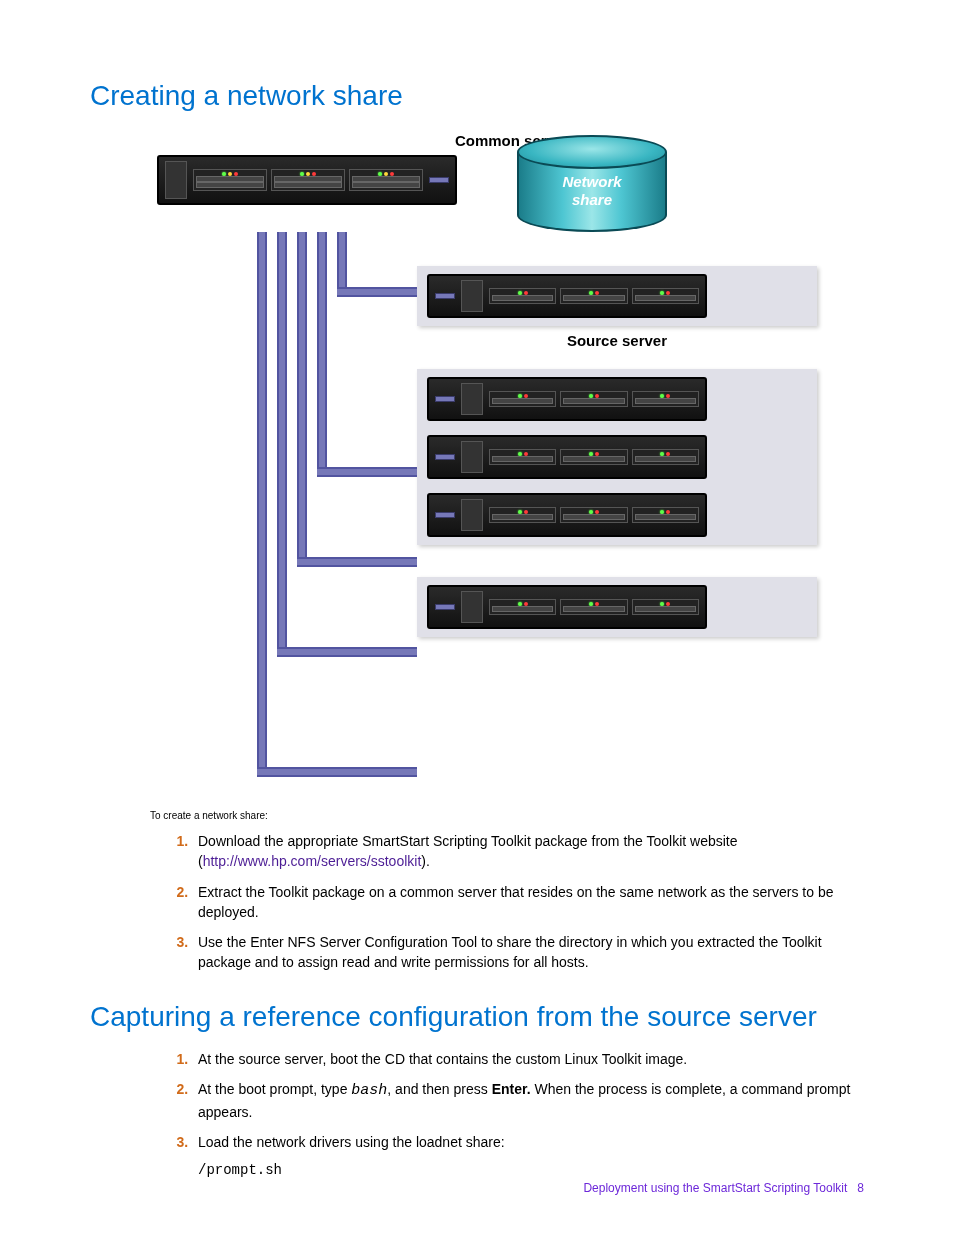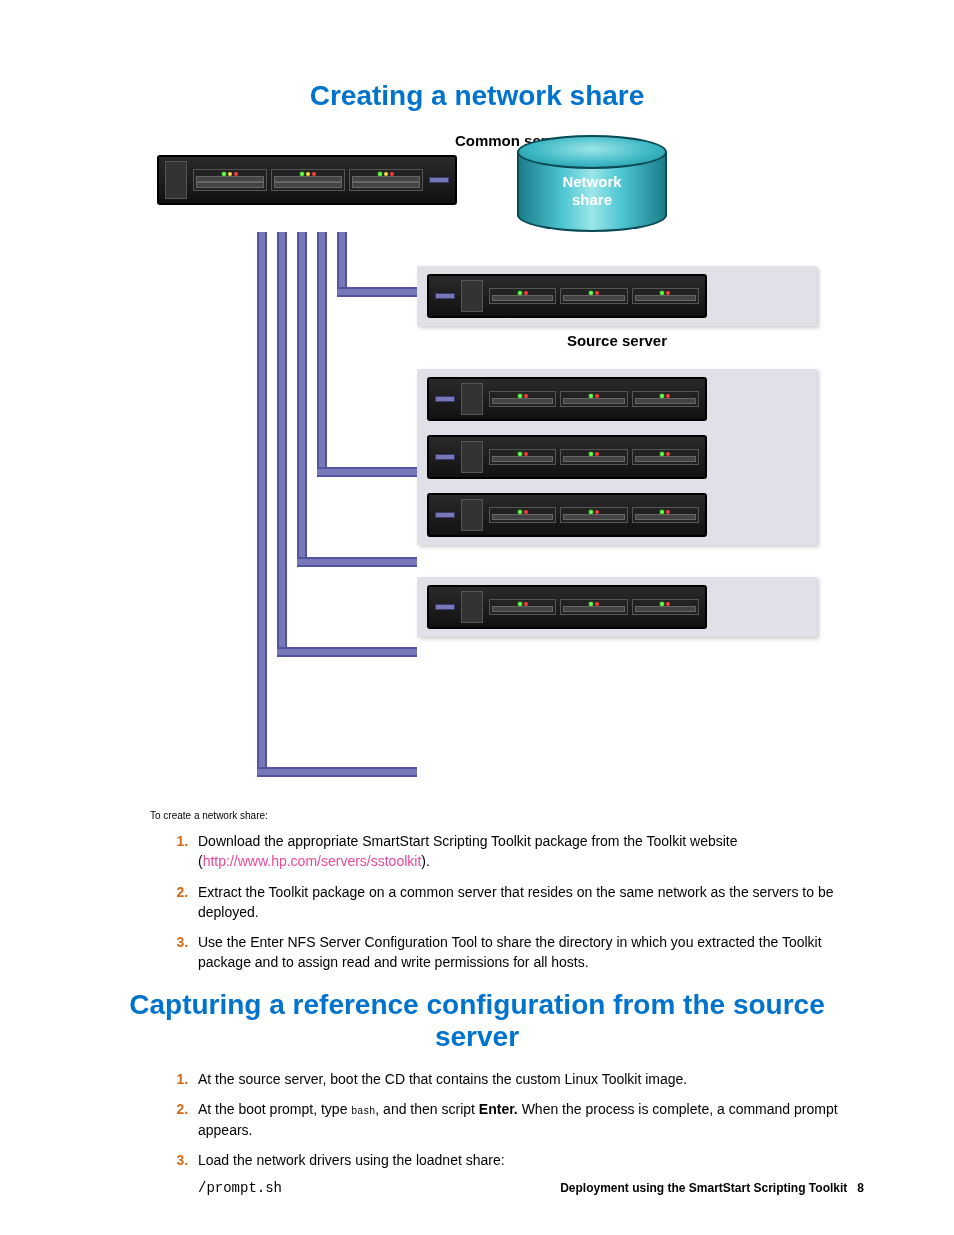--- a/index.html
+++ b/index.html
@@ -7,25 +7,24 @@
     width: 954px;
     height: 1235px;
     background: #fff;
     font-family: Arial, Helvetica, sans-serif;
     color: #000;
     position: relative;
     padding: 80px 90px 0 90px;
   }
   h2.sec-title {
     font-family: "Trebuchet MS", Arial, sans-serif;
-    font-weight: 700;
+    font-weight: 400;
     font-size: 28px;
     color: #0073cf;
     margin-bottom: 16px;
-    text-align: center;
   }
   .diagram {
     width: 680px;
     margin: 0 auto 18px auto;
     position: relative;
     padding-top: 4px;
   }
   .label-common {
     text-align: center;
     font-weight: 700;
@@ -65,20 +64,21 @@
   .y { background:#ffd83a; }
   .slot { height:6px; background:#444; border:1px solid #666; }
   .cable-stub {
     width:20px; height:6px; background:#7678b8;
     border:1px solid #3a3b6a;
   }
   .cylinder {
     width: 132px;
     margin-left: 60px;
     margin-top: -20px;
+    font-style: italic;
   }
   .cyl-top {
     width:150px; height:34px; border-radius:50%;
     background: radial-gradient(ellipse at 50% 40%, #9be6e8 0%, #39b6c2 60%, #1e8a97 100%);
     border:2px solid #0a4a55;
     position:relative; z-index:2;
   }
   .cyl-body {
     width:150px; height:80px; margin-top:-17px;
     background: linear-gradient(90deg,#1b7d8a,#4ec6d2 30%,#9be6e8 50%,#4ec6d2 70%,#1b7d8a);
@@ -116,26 +116,26 @@
     margin: 8px 0 10px 60px;
   }
   ol.steps {
     margin-left: 82px;
     padding-left: 20px;
     font-size: 14px;
     line-height: 1.45;
   }
   ol.steps > li { margin-bottom: 10px; padding-left: 6px; }
   ol.steps > li::marker { color:#d16b1a; font-weight:700; }
-  a.link { color:#ec4899; text-decoration:none; }
-  code.mono, .mono { font-family:"Courier New", monospace; font-size:10px; }
+  a.link { color:#4c1d95; text-decoration:none; }
+  code.mono, .mono { font-family:"Courier New", monospace; font-size:15px;font-style:italic; }
   .code-line { margin-left:108px; font-family:"Courier New", monospace; font-size:14px; margin-top:6px; }
   .footer {
     position:absolute; bottom:40px; right:90px;
-    font-size:12px; color:#000000;font-weight:bold;
+    font-size:12px; color:#6d28d9;
   }
 </style>
 </head>
 <body>
 
 <h2 class="sec-title">Creating a network share</h2>
 
 <div class="diagram">
   <div class="label-common">Common server</div>
   <div class="row-top">
@@ -348,25 +348,25 @@
 
 <p class="intro-text">To create a network share:</p>
 <ol class="steps">
   <li>
     <span>Download the appropriate SmartStart Scripting Toolkit package from the Toolkit website (</span><a class="link">http://www.hp.com/servers/sstoolkit</a><span>).</span>
   </li>
   <li>Extract the Toolkit package on a common server that resides on the same network as the servers to be deployed.</li>
   <li>Use the Enter NFS Server Configuration Tool to share the directory in which you extracted the Toolkit package and to assign read and write permissions for all hosts.</li>
 </ol>
 
-<h2 class="sec-title" style="margin-top:16px;">Capturing a reference configuration from the source server</h2>
+<h2 class="sec-title" style="margin-top:28px;">Capturing a reference configuration from the source server</h2>
 <ol class="steps">
   <li>At the source server, boot the CD that contains the custom Linux Toolkit image.</li>
   <li>
-    <span>At the boot prompt, type </span><code class="mono">bash</code><span>,  and then script </span><b>Enter.</b><span> When the process is complete, a command prompt appears.</span>
+    <span>At the boot prompt, type </span><code class="mono">bash</code><span>,  and then press </span><b>Enter.</b><span> When the process is complete, a command prompt appears.</span>
   </li>
   <li>Load the network drivers using the loadnet share:</li>
 </ol>
 <div class="code-line">/prompt.sh</div>
 
 <div class="footer">
   <span>Deployment using the SmartStart Scripting Toolkit</span>&nbsp;&nbsp;&nbsp;<span>8</span>
 </div>
 
 </body></html>

